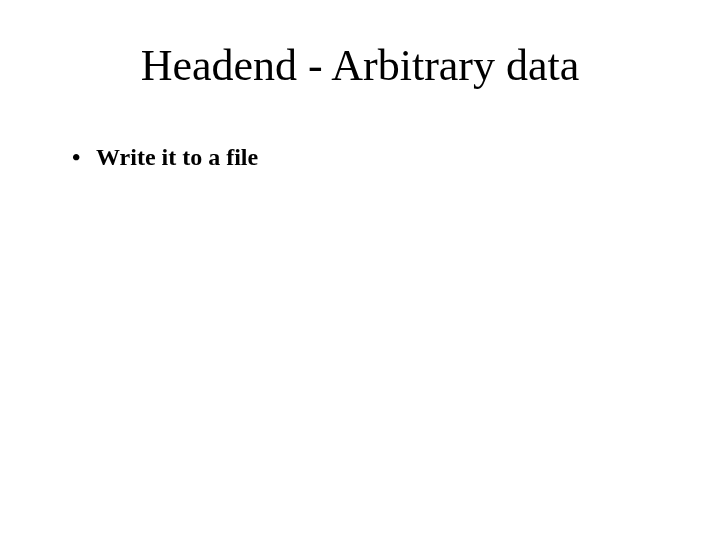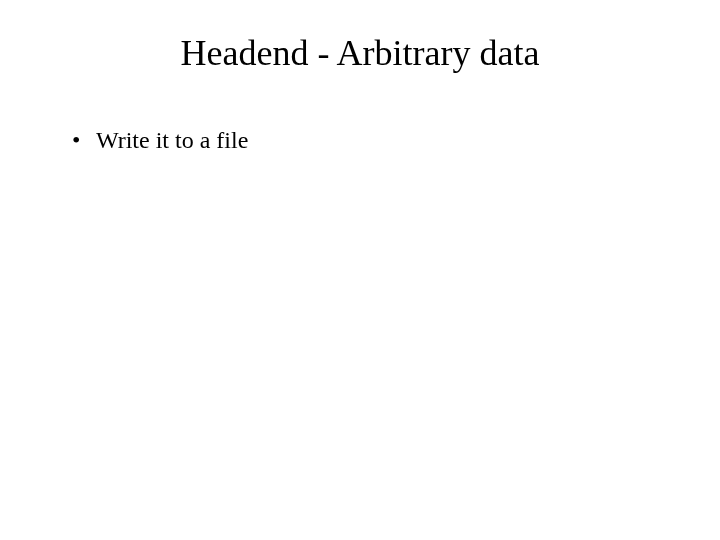--- a/index.html
+++ b/index.html
@@ -9,35 +9,36 @@
     }
     body {
       width: 720px;
       height: 540px;
       background: #ffffff;
       font-family: "Times New Roman", Times, serif;
       color: #000000;
       padding: 32px 48px;
     }
     .title {
-      font-size: 36px;
+      font-size: 44px;
       font-weight: normal;
       text-align: center;
-      margin-top: 0;
+      margin-top: 8px;
       margin-bottom: 48px;
     }
     .bullets {
       list-style: none;
       padding-left: 24px;
     }
     .bullets li {
       font-size: 24px;
       line-height: 1.5;
       position: relative;
       padding-left: 24px;
+      font-weight: bold;
     }
     .bullets li::before {
       content: "•";
       position: absolute;
       left: 0;
       font-size: 24px;
     }
   </style>
 </head>
 <body>

